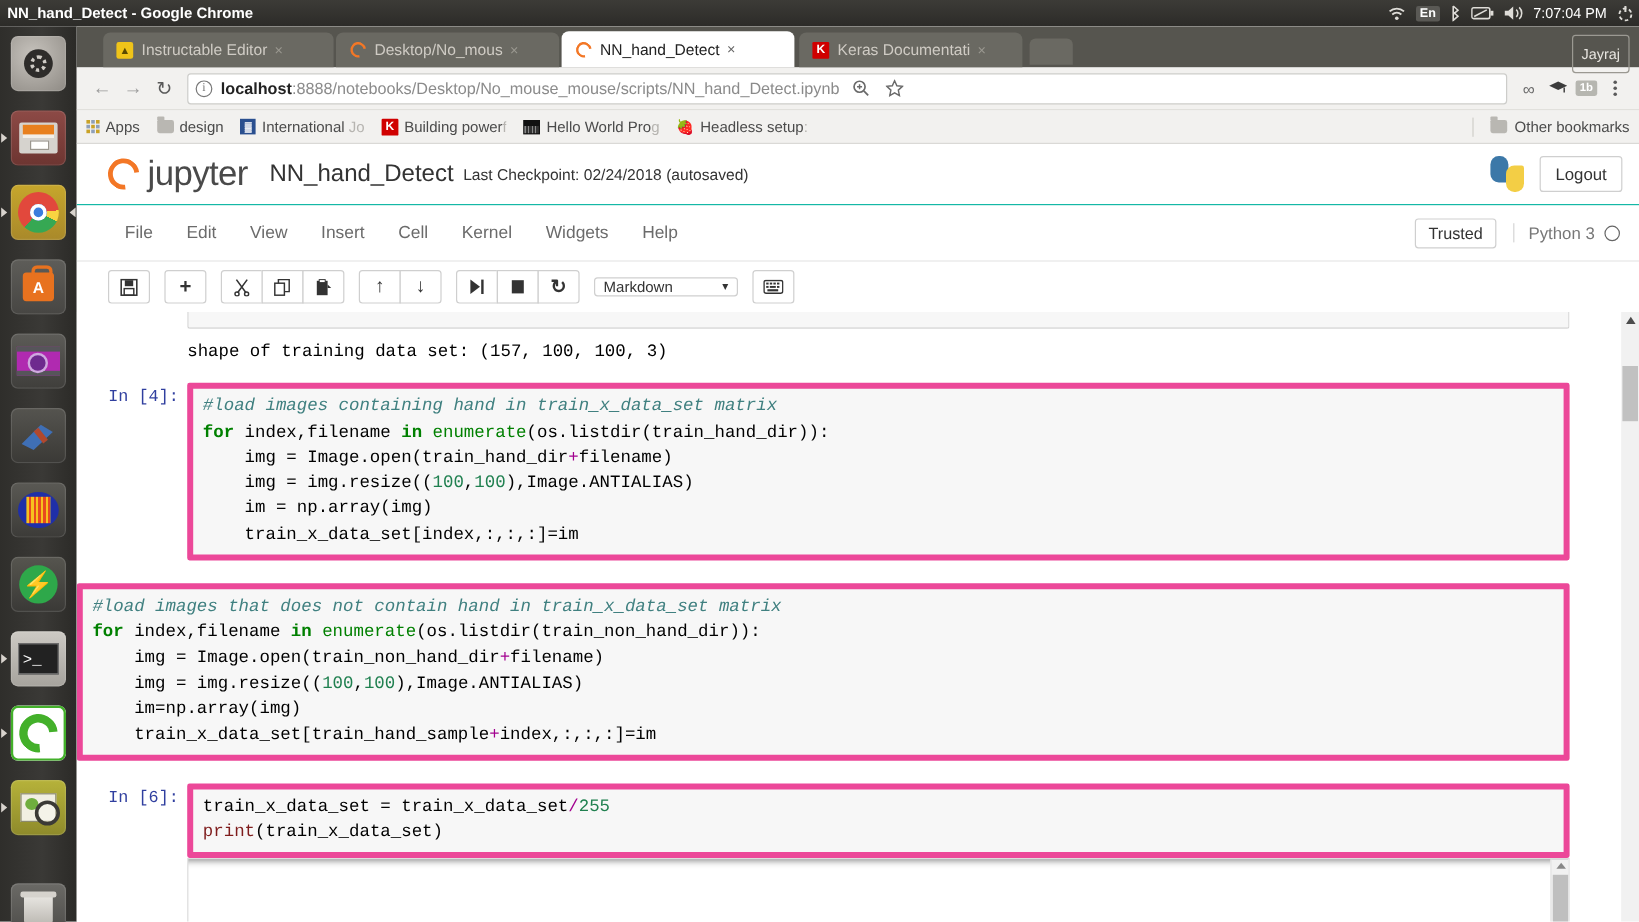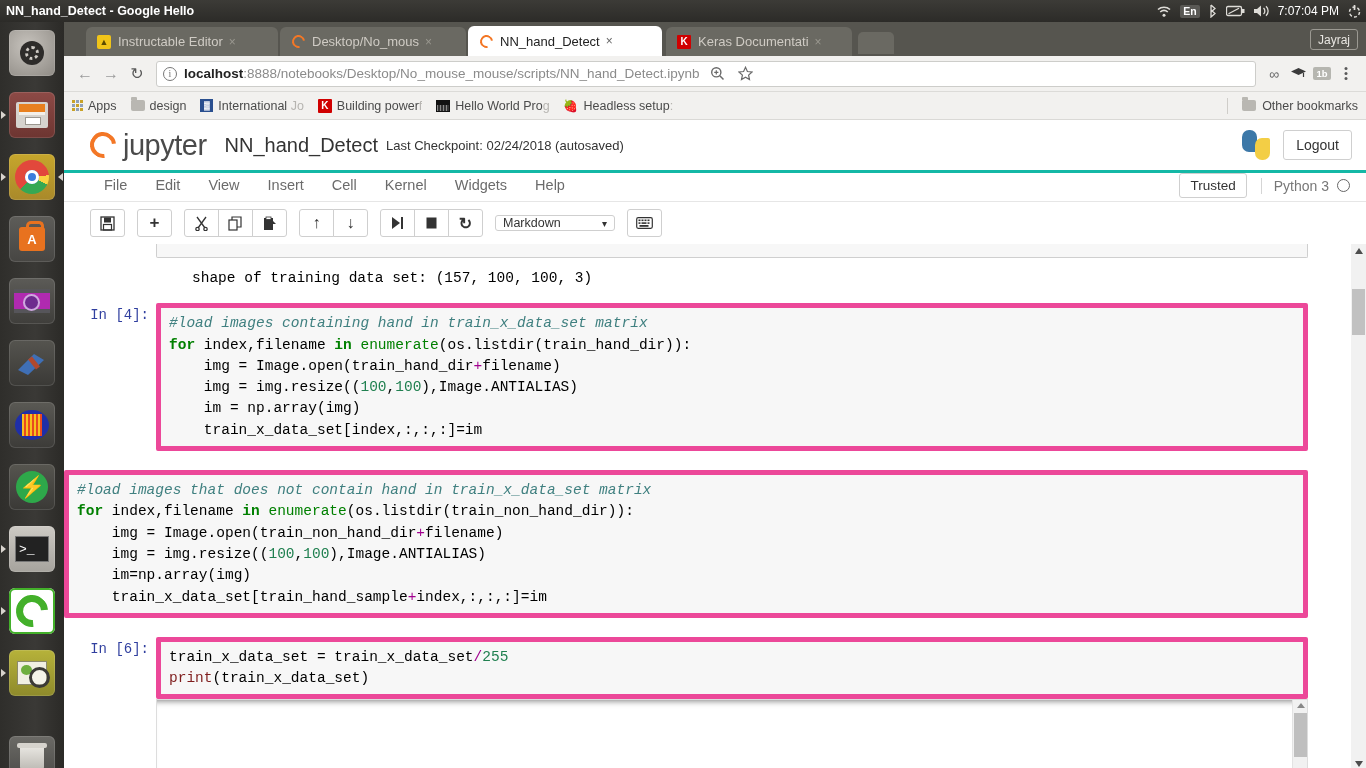--- a/index.html
+++ b/index.html
@@ -85,21 +85,21 @@
   .tab.inactive { background:#6a6962; border-radius:6px 6px 0 0; }
   .tab.active { background:#fff; color:#222; border-radius:6px 6px 0 0; top:4px; height:30px; }
   .tab .favicon { width:16px;height:16px;margin-right:6px;flex:none;display:flex;align-items:center;justify-content:center;font-size:11px; }
   .tab .tlabel { white-space:nowrap; overflow:hidden; text-overflow:clip; }
   .tab .tclose { margin-left:6px; font-size:12px; color:#9a9890; flex:none; }
   .tab.active .tclose { color:#666; }
   .jup-fav { width:13px;height:13px;border-radius:50%;border:2.5px solid #f37726;border-right-color:transparent;transform:rotate(35deg); }
   .k-fav { width:14px;height:14px;background:#d00000;color:#fff;font-weight:bold;font-size:10px;display:flex;align-items:center;justify-content:center;border-radius:1px; }
   .inst-fav { width:14px;height:14px;background:#f0c419;border-radius:2px;font-size:9px;color:#5a4a00;display:flex;align-items:center;justify-content:center; }
   #newtab { position:absolute; top:10px; width:36px; height:22px; background:#6a6962; border-radius:5px 5px 0 0; }
-  #profile-chip { position:absolute; right:8px; top:7px; height:21px; padding:0 7px;
+  #profile-chip { position:absolute; right:8px; top:7px; height:32px; padding:0 7px;
     border:1px solid #9b9992; border-radius:3px; color:#e8e6e1; font-size:12px;
     display:flex; align-items:center; }
 
   #toolbar { height:36px; background:#f2f1ef; display:flex; align-items:center;
      padding:0 8px; border-bottom:1px solid #dcdbd8; }
   .navbtn { width:26px;height:26px; display:flex;align-items:center;justify-content:center;
      font-size:16px; color:#9b9b9b; flex:none; }
   .navbtn.on { color:#5a5a5a; }
   #omnibox { flex:1; height:26px; margin:0 6px; background:#fff; border:1px solid #cdcdca;
      border-radius:3px; display:flex; align-items:center; padding:0 6px; overflow:hidden; }
@@ -140,22 +140,22 @@
   #nb-name { font-size:20px; color:#333; }
   #nb-ckpt { font-size:13px; color:#333; margin-left:8px; }
   #jup-hdr-right { margin-left:auto; display:flex; align-items:flex-start; gap:12px; }
   .pylogo { width:30px;height:30px;position:relative; }
   .pylogo i { position:absolute; width:15px;height:22px; }
   .pylogo i.b { left:1px;top:0;background:#3c78a8;border-radius:7px 7px 2px 7px; }
   .pylogo i.y { right:1px;bottom:0;background:#f3ce45;border-radius:7px 2px 7px 7px; }
   #logout { border:1px solid #cfcfcf; border-radius:3px; padding:6px 12px;
      font-size:14px; color:#333; background:#fff; }
 
-  #menubar { height:32px; border-top:3px solid #14b8a6; border-bottom:1px solid #e6e6e6;
-     display:flex; align-items:flex-start; padding-left:26px; }
+  #menubar { height:48px; border-top:1px solid #14b8a6; border-bottom:1px solid #e6e6e6;
+     display:flex; align-items:center; padding-left:26px; }
   .menu { font-size:14.5px; color:#6b6b6b; padding:4px 14px; }
   #menubar-right { margin-left:auto; display:flex; align-items:center; gap:14px; padding-right:16px; }
   #trusted { border:1px solid #cfcfcf; border-radius:3px; padding:4px 10px; font-size:13.5px; color:#333; }
   #kernel-ind { display:flex; align-items:center; gap:8px; font-size:14px; color:#777;
      border-left:1px solid #d5d5d5; padding-left:12px; }
   .kcircle { width:13px;height:13px;border-radius:50%;border:1.6px solid #666; }
 
   #toolbar2 { height:42px; display:flex; align-items:center; gap:0; padding-left:26px; }
   .tgrp { display:flex; margin-right:12px; }
   .tbtn { width:35px;height:28px; border:1px solid #cfcfcf; background:#fff;
@@ -168,21 +168,21 @@
      padding:0 7px; font-size:12.5px; color:#333; margin-right:12px; }
 
   #notebook-area { position:relative; height:527px; background:#fff; overflow:hidden; }
   #notebook-inner { position:absolute; left:0; right:0; top:0; }
   .cell-row { display:flex; padding:0 58px 0 0; margin-bottom:16px; }
   .prompt-col { width:92px; flex:none; text-align:right; padding:4px 7px 0 0;
      font-family:"Liberation Mono", monospace; font-size:14px; color:#303f9f; }
   .code-box { flex:1; background:#f7f7f7; border:5px solid #ec4899; border-radius:2px;
      padding:5px 8px; font-family:"Liberation Mono", monospace; font-size:14.5px;
      line-height:21.3px; color:#000; white-space:pre; overflow:hidden; }
-  .out-row { display:flex; padding:0 58px 0 0; margin-bottom:4px;gap:36px; }
+  .out-row { display:flex; padding:0 58px 0 0; margin-bottom:4px; }
   .out-text { flex:1; font-family:"Liberation Mono", monospace; font-size:14.5px;
      line-height:21.3px; color:#000; white-space:pre; }
   .cm-comment{color:#408080;font-style:italic;}
   .cm-kw{color:#008000;font-weight:bold;}
   .cm-builtin{color:#008000;}
   .cm-num{color:#208050;}
   .cm-op{color:#a2008f;}
   .cm-func{color:#7f1d1d;}
 
   #scrolled-output { margin:0 58px 0 92px; border:1px solid #ddd; background:#fff;
@@ -202,21 +202,21 @@
      border-left:4.5px solid transparent;border-right:4.5px solid transparent;border-bottom:6px solid #4d4d4d; }
   #ps-down { position:absolute; left:3.5px; bottom:4px; width:0;height:0;
      border-left:4.5px solid transparent;border-right:4.5px solid transparent;border-top:6px solid #4d4d4d; }
   #topcut { height:14px; margin:0 58px 0 92px; background:#f7f7f7;
      border:1px solid #cfcfcf; border-top:none; border-radius:0 0 2px 2px; }
 </style>
 </head>
 <body>
 
 <div id="ubuntu-panel">
-  <span id="panel-title">NN_hand_Detect - Google Hello</span>
+  <span id="panel-title">NN_hand_Detect - Google Chrome</span>
   <div id="panel-tray">
     <span class="ti">
       <svg width="16" height="13" viewBox="0 0 16 13">
           <path d="M8 11.5 L8 11.5" stroke="#fff"></path>
       <path d="M2 4.5 A9 9 0 0 1 14 4.5" stroke="#e8e6e1" stroke-width="1.6" fill="none"></path>
       <path d="M4.2 7 A6 6 0 0 1 11.8 7" stroke="#e8e6e1" stroke-width="1.6" fill="none"></path>
       <circle cx="8" cy="10.2" r="1.5" fill="#e8e6e1"></circle>
         </svg>
     </span>
     <span class="kbd-badge">En</span>

